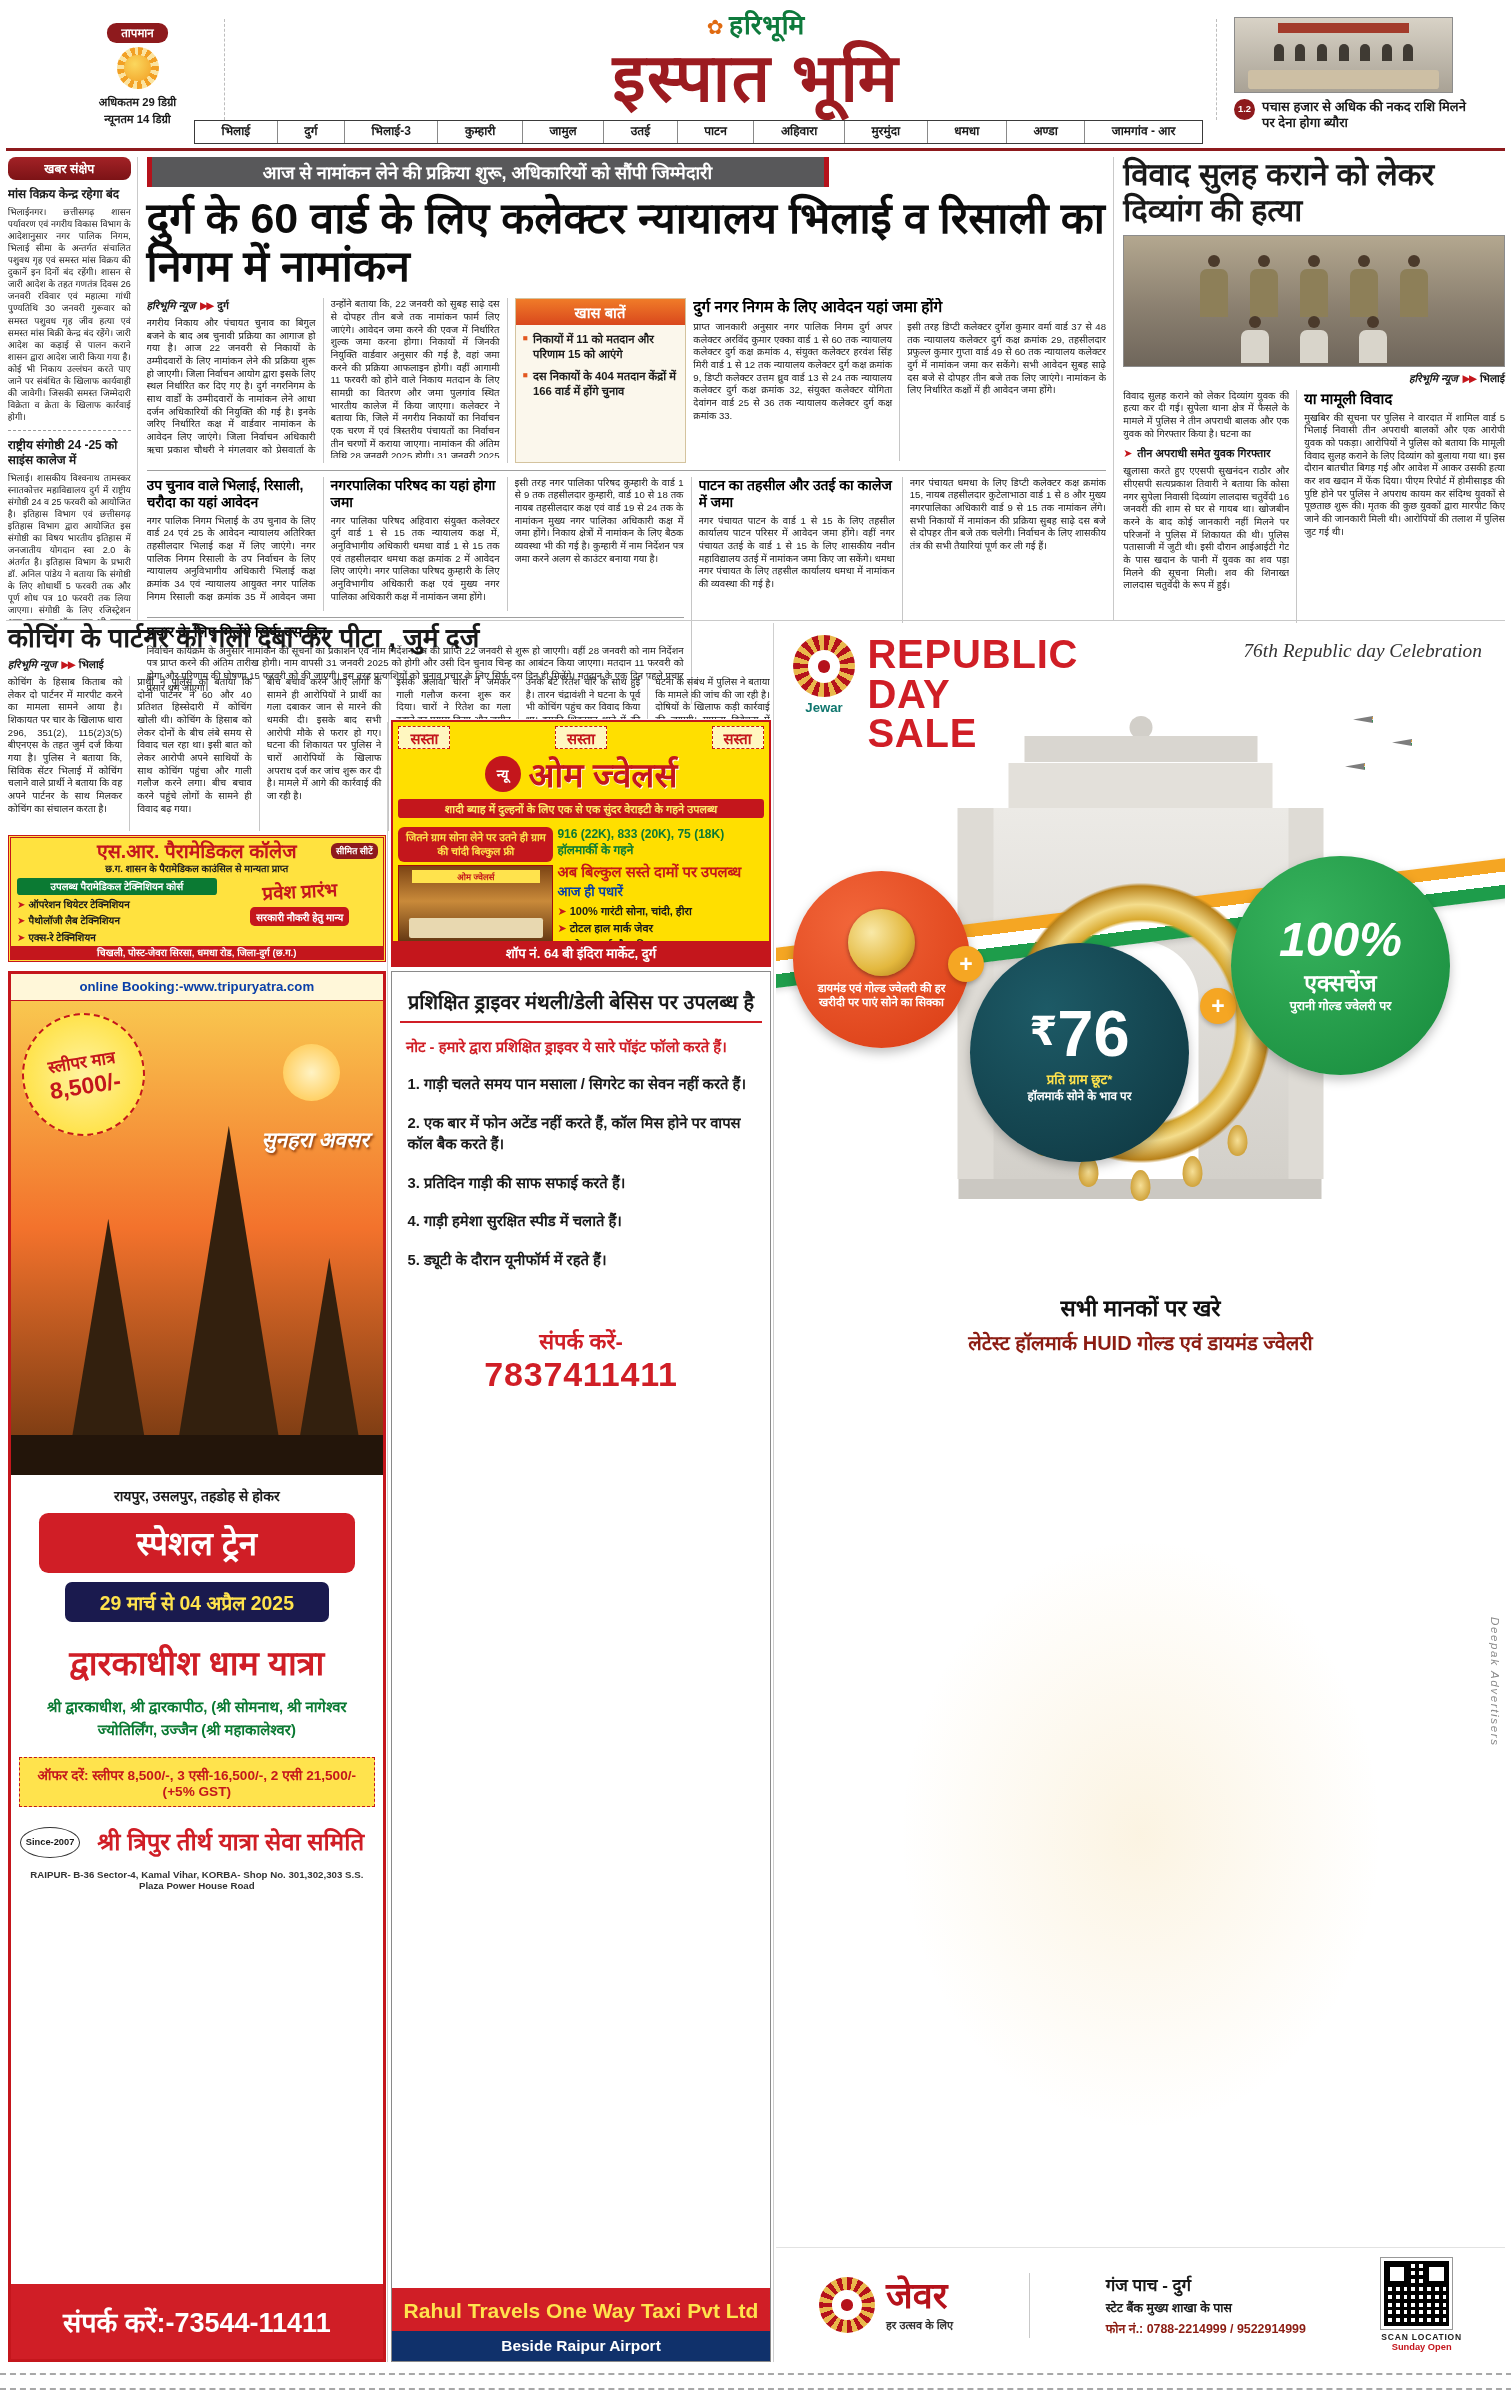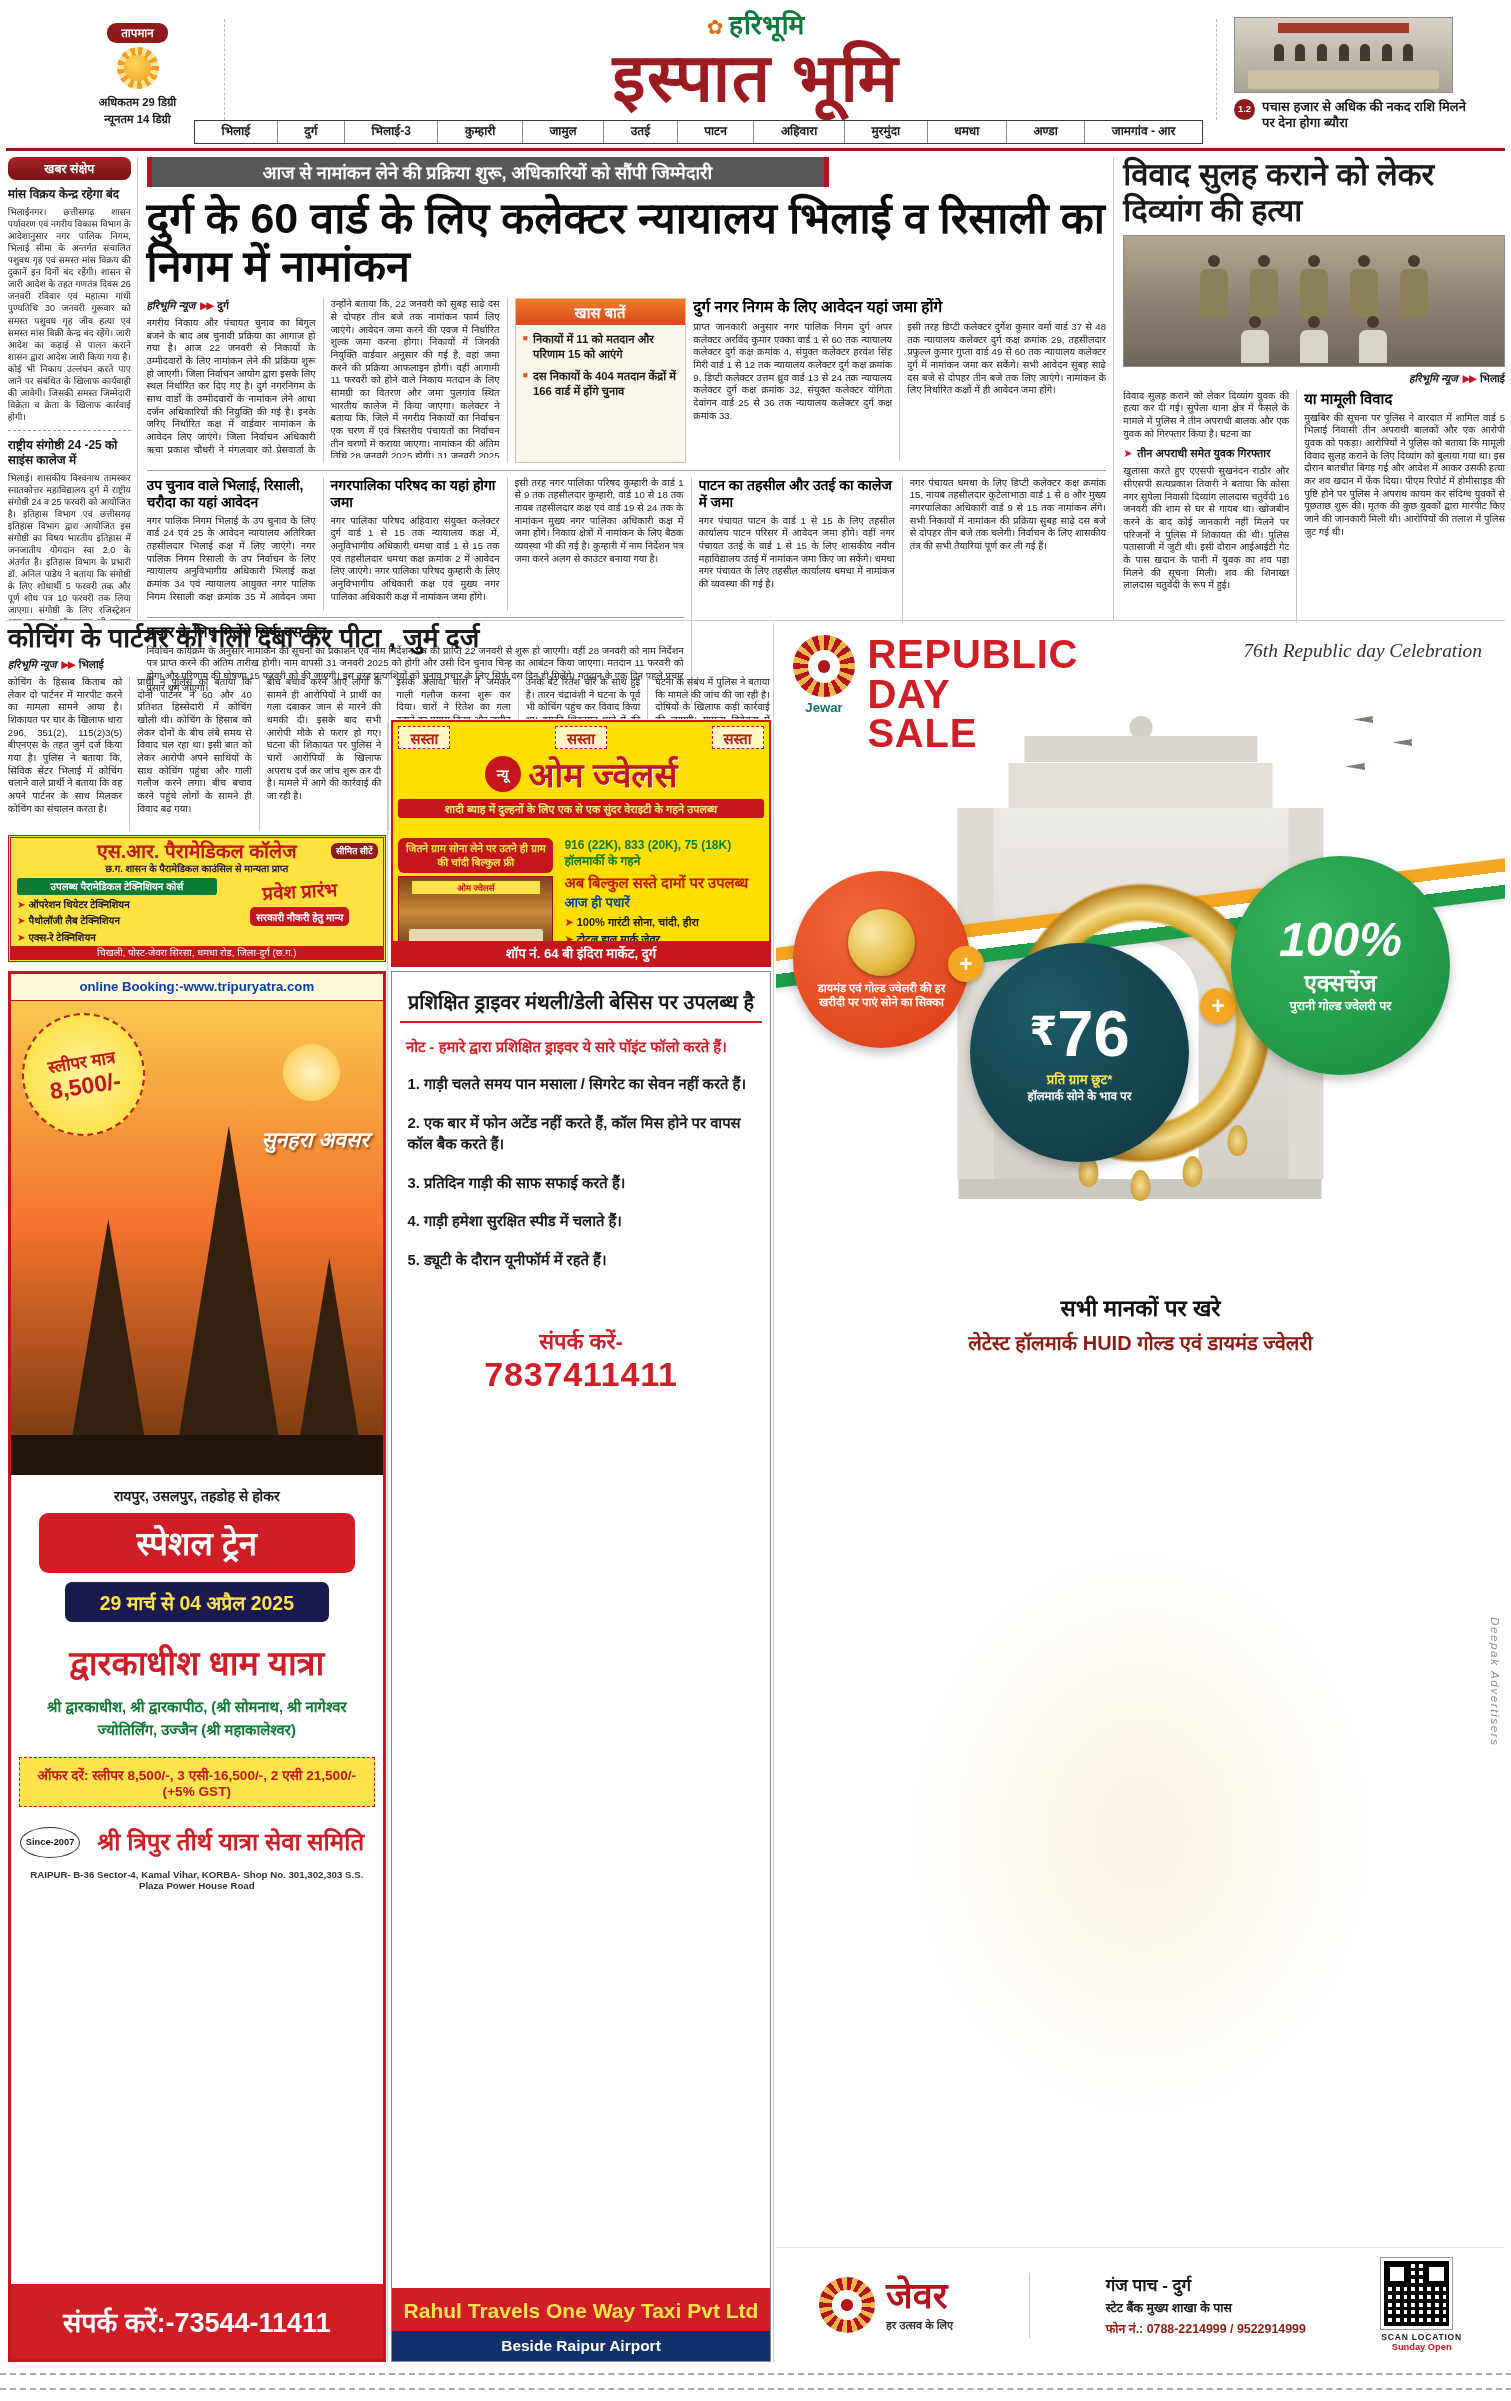--- a/index.html
+++ b/index.html
@@ -106,31 +106,31 @@
   .prm-seats{position:absolute;right:4.7px;top:4.7px;background:#8e1a1d;color:#fff;font-size:9px;font-weight:700;padding:1.6px 5.4px;border-radius:6.2px}
   .prm-row{display:flex;gap:6.2px;margin-top:2.3px}
   .prm-left{flex:1.3}
   .prm-coursehead{background:#0b7a33;color:#fff;font-size:10px;font-weight:700;text-align:center;padding:1.6px 3.1px;border-radius:3.1px}
   .prm-item{font-size:10px;font-weight:700;margin-top:2.3px}
   .prm-item .pt{color:#c4161c;margin-right:3.1px}
   .prm-phone{font-size:10.5px;font-weight:800;margin-top:3.1px}
   .prm-right{flex:1;text-align:center}
   .prm-adm{color:#c4161c;font-size:18.6px;font-weight:800;transform:rotate(-3deg)}
   .prm-govt{background:#c4161c;color:#fff;font-size:10px;font-weight:700;padding:2.3px 6.2px;border-radius:4.7px;margin-top:4.7px;display:inline-block}
-  .prm-addr{position:absolute;left:0;right:0;bottom:0;background:#c4161c;color:#fff;font-size:9.7px;font-weight:400;text-align:center;padding:0 0}
+  .prm-addr{position:absolute;left:0;right:0;bottom:0;background:#c4161c;color:#fff;font-size:9.7px;font-weight:700;text-align:center;padding:0 0}
 
   
   .ad-om{position:absolute;left:391px;top:720px;width:380px;height:247px;background:#ffdf00;border:2.3px solid #c4161c;padding:3.9px 5.4px;overflow:hidden}
   .om-sasta-row{display:flex;justify-content:space-between}
   .sasta{border:1.6px dashed #c4161c;background:#fff7c0;color:#c4161c;font-weight:800;font-size:14.8px;padding:0.8px 11px}
   .om-title-row{display:flex;align-items:center;justify-content:center;gap:7.8px;margin-top:1.6px}
   .nyu{width:36px;height:36px;border-radius:50%;background:#c4161c;color:#fff;font-weight:800;font-size:13.2px;display:flex;align-items:center;justify-content:center;flex:0 0 auto}
   .om-title{color:#c4161c;font-size:34px;font-weight:800;text-shadow:0.8px 0.8px 0 #fff}
   .om-tag{background:#c4161c;color:#ffe96b;font-weight:700;font-size:11px;text-align:center;padding:2.3px 3.1px;border-radius:3.1px;margin-top:1.6px}
-  .om-main{display:flex;gap:11px;margin-top:20px;height:118px}
+  .om-main{display:flex;gap:4px;margin-top:9px;height:118px}
   .om-left{flex:0 0 155px;display:flex;flex-direction:column;gap:3.1px}
   .om-silver{background:#c4161c;color:#ffe34d;font-weight:800;font-size:10.5px;text-align:center;padding:3.9px;border-radius:6.2px;line-height:1.3}
   .om-photo{flex:1;background:linear-gradient(180deg,#7c4414,#c98a3a 45%,#5f3310);border:1.6px solid #a00d0d;position:relative;overflow:hidden}
   .om-sign{position:absolute;left:8%;top:3.9px;width:84%;background:#ffe34d;color:#c4161c;font-size:8.5px;font-weight:800;text-align:center;padding:0.8px 0}
   .om-counter{position:absolute;left:6%;bottom:6.2px;width:88%;height:20px;background:#e8d8b0;border-radius:2.3px}
   .om-right{flex:1}
   .om-purity{color:#0b7a33;font-weight:800;font-size:12px;line-height:1.3}
   .om-price{color:#c4161c;font-weight:800;font-size:14.8px;margin-top:2.3px}
   .om-visit{color:#0a3fa8;font-weight:800;font-size:13.2px;margin-top:1.6px}
   .om-point{font-size:11px;font-weight:700;margin-top:2.3px}

